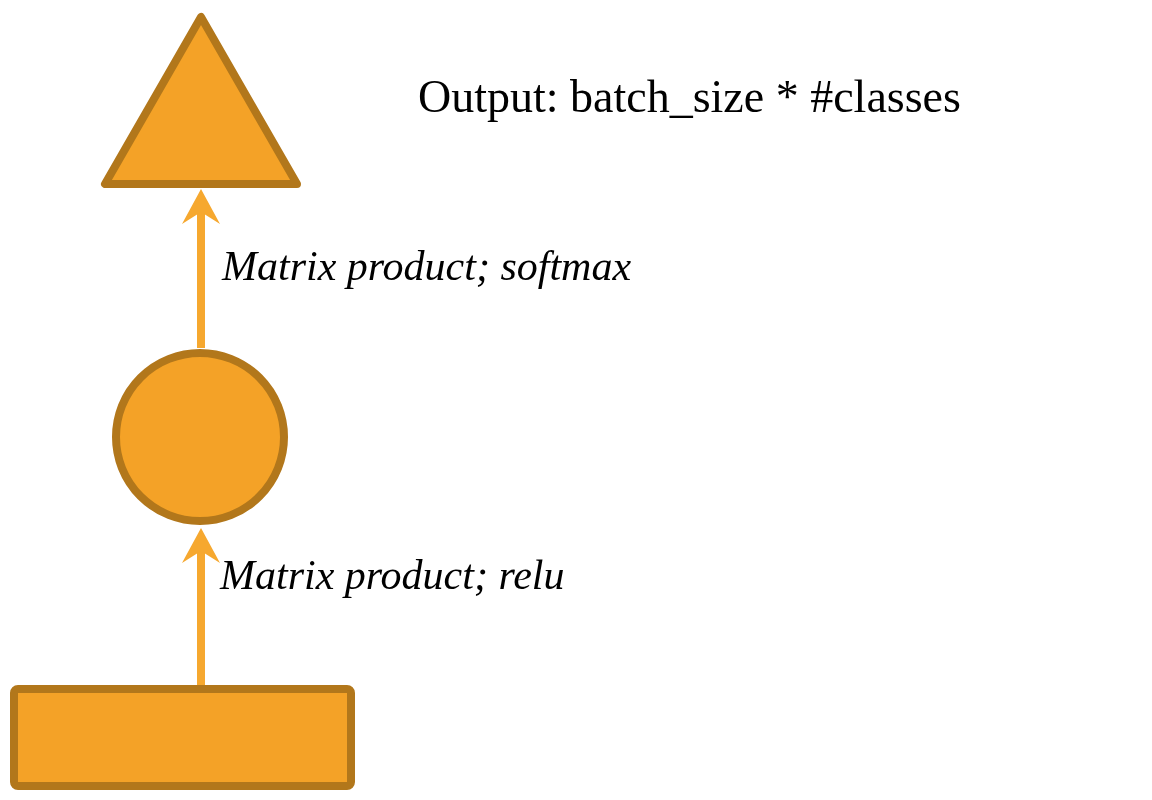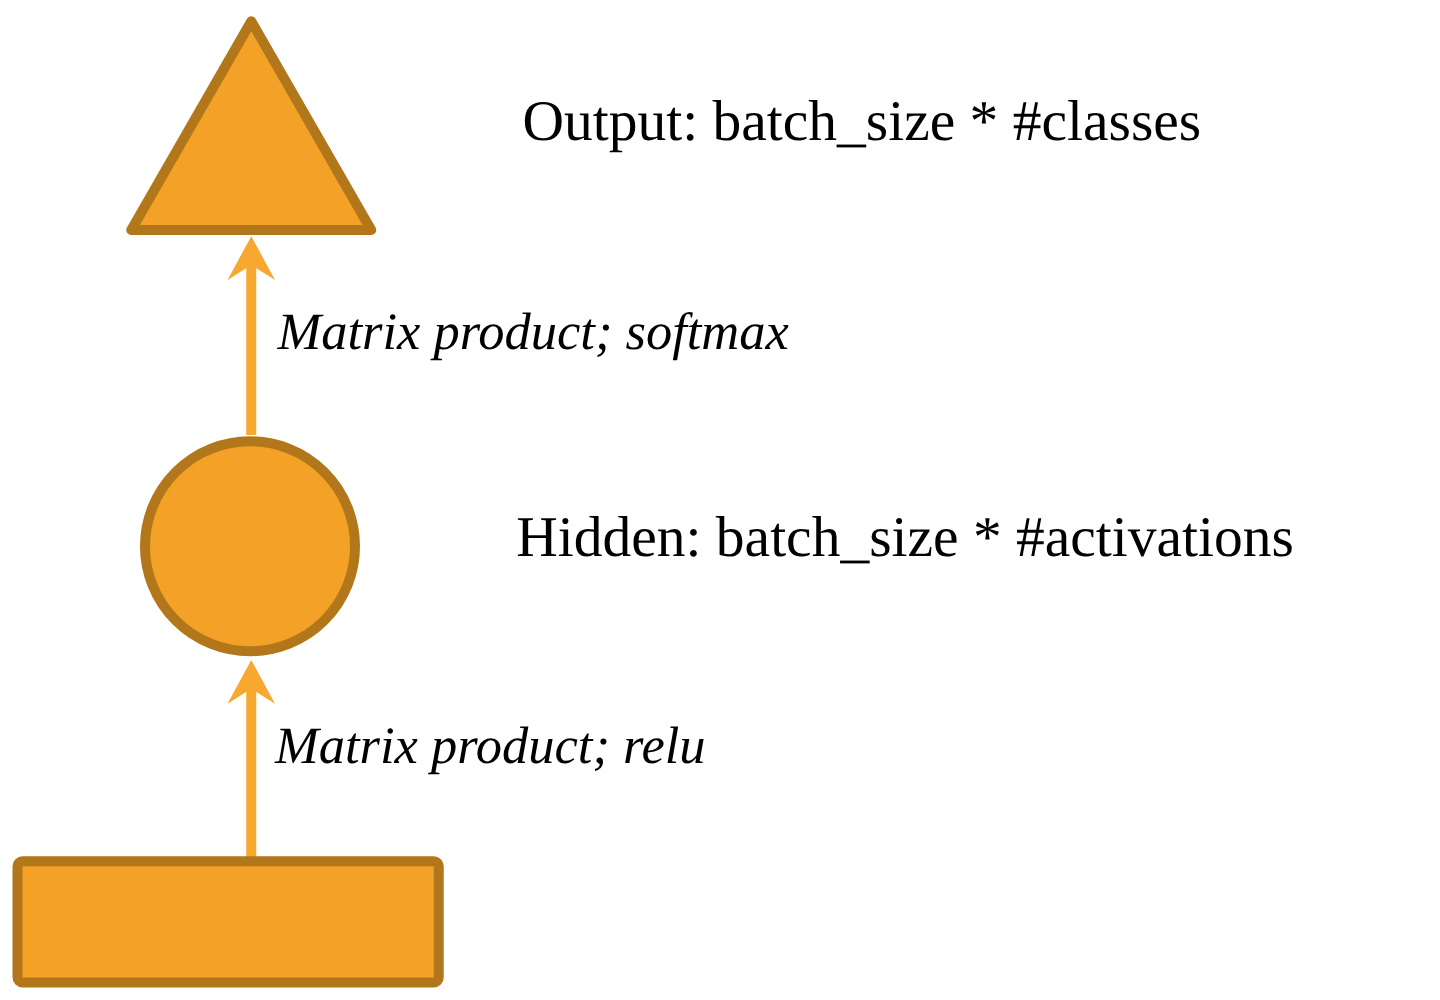--- a/index.html
+++ b/index.html
@@ -63,18 +63,17 @@
     <line class="arrow-shaft" x1="201" y1="687" x2="201" y2="551"></line>
     <path class="arrow-head" d="M 201 528 L 182 563 L 201 551 L 220 563 Z"></path>
 
     <rect class="shape" x="14" y="689" width="337" height="97" rx="4" stroke-linejoin="round"></rect>
   </svg>
 
   <div class="label" style="left:418px; top:74px">Output: batch_size * #classes</div>
 
   <div class="label italic" style="left:222px; top:245px">Matrix product; softmax</div>
 
-  <div class="label" style="left:413px; top:407px">Hidden: batch_size * #activations</div>
 
-  <div class="label italic" style="left:220px; top:576px">Matrix product; relu</div>
+  <div class="label italic" style="left:220px; top:554px">Matrix product; relu</div>
 
 
 </div>
 
 </body></html>

